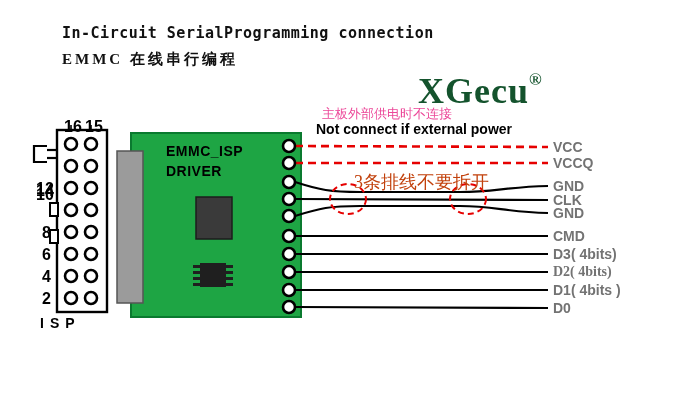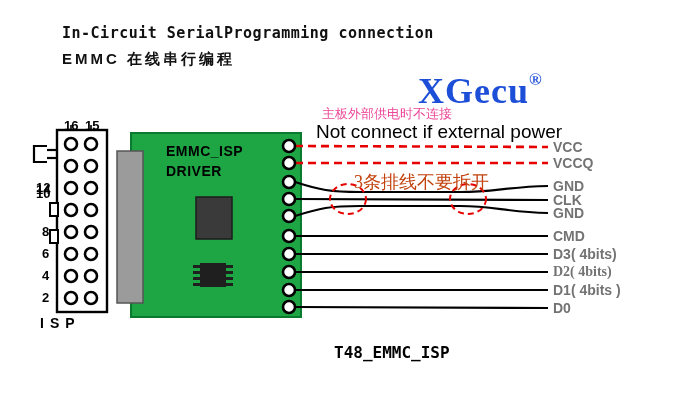--- a/index.html
+++ b/index.html
@@ -3,26 +3,26 @@
 <meta charset="utf-8">
 <style>
   html,body{margin:0;padding:0;background:#fff;}
   .stage{
     position:relative;width:680px;height:363px;background:#ffffff;
     font-family:"Liberation Sans",sans-serif;color:#000;overflow:hidden;
   }
   .abs{position:absolute;white-space:nowrap;}
   .title-en{font-family:"DejaVu Sans Mono",monospace;font-weight:bold;font-size:15px;letter-spacing:.5px;color:#111;}
   .title-zh{font-weight:bold;font-size:15px;letter-spacing:3px;color:#111;}
-  .brand{font-family:"Liberation Serif",serif;font-weight:bold;font-size:36px;color:#1d4ed8;letter-spacing:1px;}
+  .brand{font-family:"Liberation Serif",serif;font-weight:bold;font-size:36px;color:#14532d;letter-spacing:1px;}
   .brand sup{font-size:17px;vertical-align:18px;}
   .note-zh{font-size:13px;color:#ec4899;}
-  .note-en{font-size:19px;color:#000;}
+  .note-en{font-size:14px;color:#000;font-weight:bold;}
   .ribbon-note{font-size:18px;color:#c2410c;font-family:Liberation Serif, serif;}
-  .pin-num{font-size:13px;font-weight:bold;color:#000;}
+  .pin-num{font-size:16px;font-weight:bold;color:#000;}
   .isp-label{font-size:14px;font-weight:bold;letter-spacing:6px;}
   .board-text{font-weight:bold;font-size:14px;color:#000;letter-spacing:.5px;margin-left:8px;}
   .sig-label{font-size:14px;font-weight:600;color:#737373;line-height:16px;}
   .footer{font-family:"DejaVu Sans Mono",monospace;font-weight:bold;font-size:16px;color:#000;}
   svg{position:absolute;left:0;top:0;}
 </style>
 </head>
 <body>
 
 <div class="stage">
@@ -104,21 +104,21 @@
       <circle cx="289" cy="272" r="6"></circle>
       <circle cx="289" cy="290" r="6"></circle>
       <circle cx="289" cy="307" r="6"></circle>
     </g>
 
     <ellipse cx="348" cy="199" rx="18" ry="15" fill="none" stroke="#e60000" stroke-width="2" stroke-dasharray="6,4"></ellipse>
     <ellipse cx="468" cy="199" rx="18" ry="15" fill="none" stroke="#e60000" stroke-width="2" stroke-dasharray="6,4"></ellipse>
   </svg>
 
   <div class="abs title-en" style="left:62px;top:24px;">In-Circuit SerialProgramming connection</div>
-  <div class="abs title-zh" style="left:62px;top:50px;">EMMC 在线串行编程</div>
+  <div class="abs title-zh" style="left:62px;top:50px;font-family:Liberation Serif, serif;">EMMC 在线串行编程</div>
 
   <div class="abs brand" style="left:418px;top:70px;"><span>XGecu</span><sup>®</sup></div>
 
   <div class="abs note-zh" style="left:322px;top:105px;">主板外部供电时不连接</div>
   <div class="abs note-en" style="left:316px;top:121px;">Not connect if external power</div>
   <div class="abs ribbon-note" style="left:354px;top:170px;">3条排线不要拆开</div>
 
   <div class="abs pin-num" style="left:64px;top:118px;">16</div>
   <div class="abs pin-num" style="left:85px;top:118px;">15</div>
   <div class="abs pin-num" style="left:36px;top:158px;margin-top:24px;">14</div>
@@ -137,15 +137,14 @@
   <div class="abs sig-label" style="left:553px;top:155px;">VCCQ</div>
   <div class="abs sig-label" style="left:553px;top:178px;">GND</div>
   <div class="abs sig-label" style="left:553px;top:192px;">CLK</div>
   <div class="abs sig-label" style="left:553px;top:205px;">GND</div>
   <div class="abs sig-label" style="left:553px;top:228px;">CMD</div>
   <div class="abs sig-label" style="left:553px;top:246px;">D3( 4bits)</div>
   <div class="abs sig-label" style="left:553px;top:264px;font-family:Liberation Serif, serif;">D2( 4bits)</div>
   <div class="abs sig-label" style="left:553px;top:282px;">D1( 4bits )</div>
   <div class="abs sig-label" style="left:553px;top:300px;">D0</div>
 
-  <div class="abs footer" style="left:334px;top:343px;">T48_EMMC_ISP</div>
 
 </div>
 
 </body></html>

